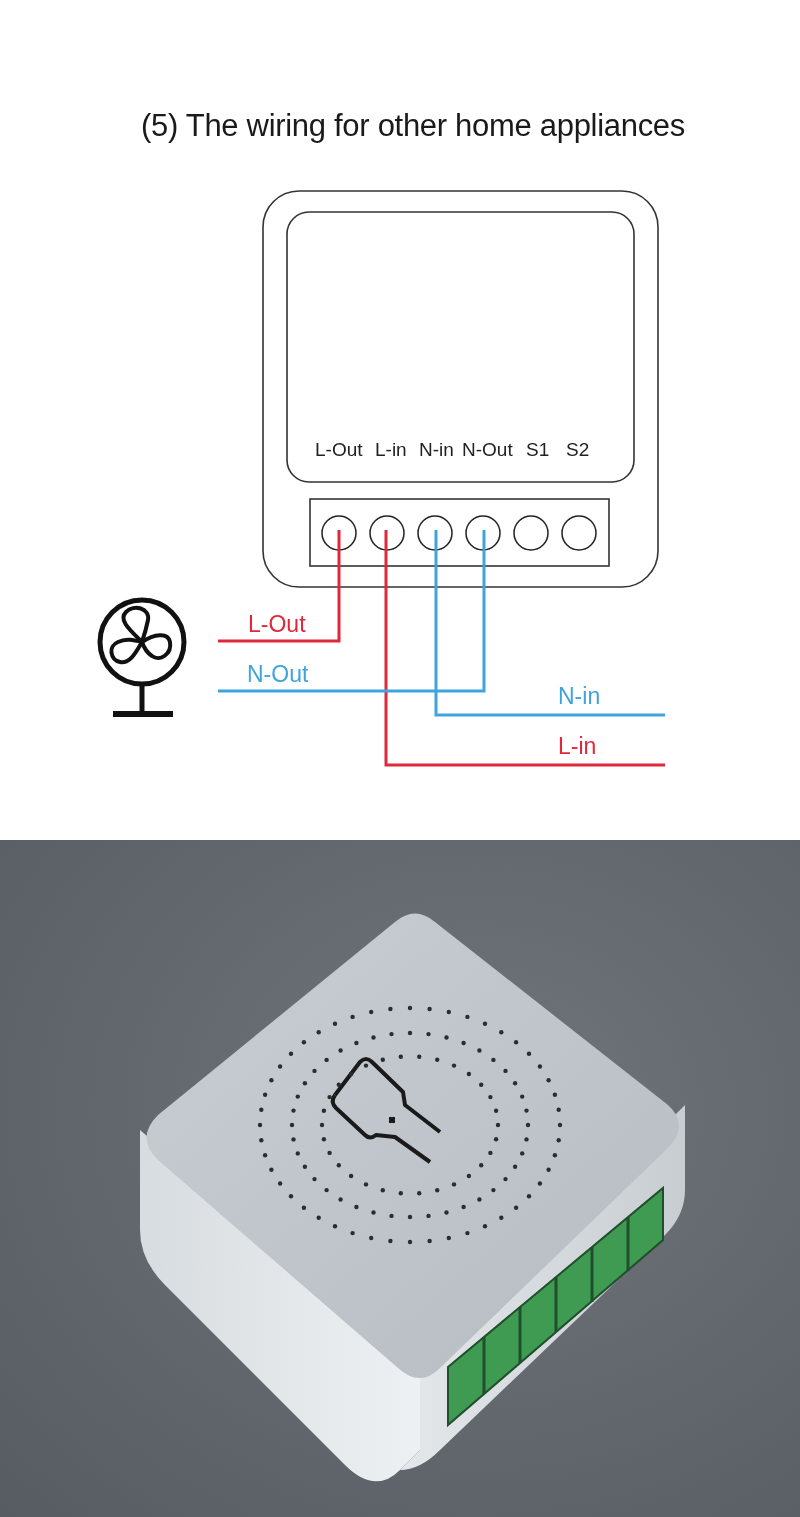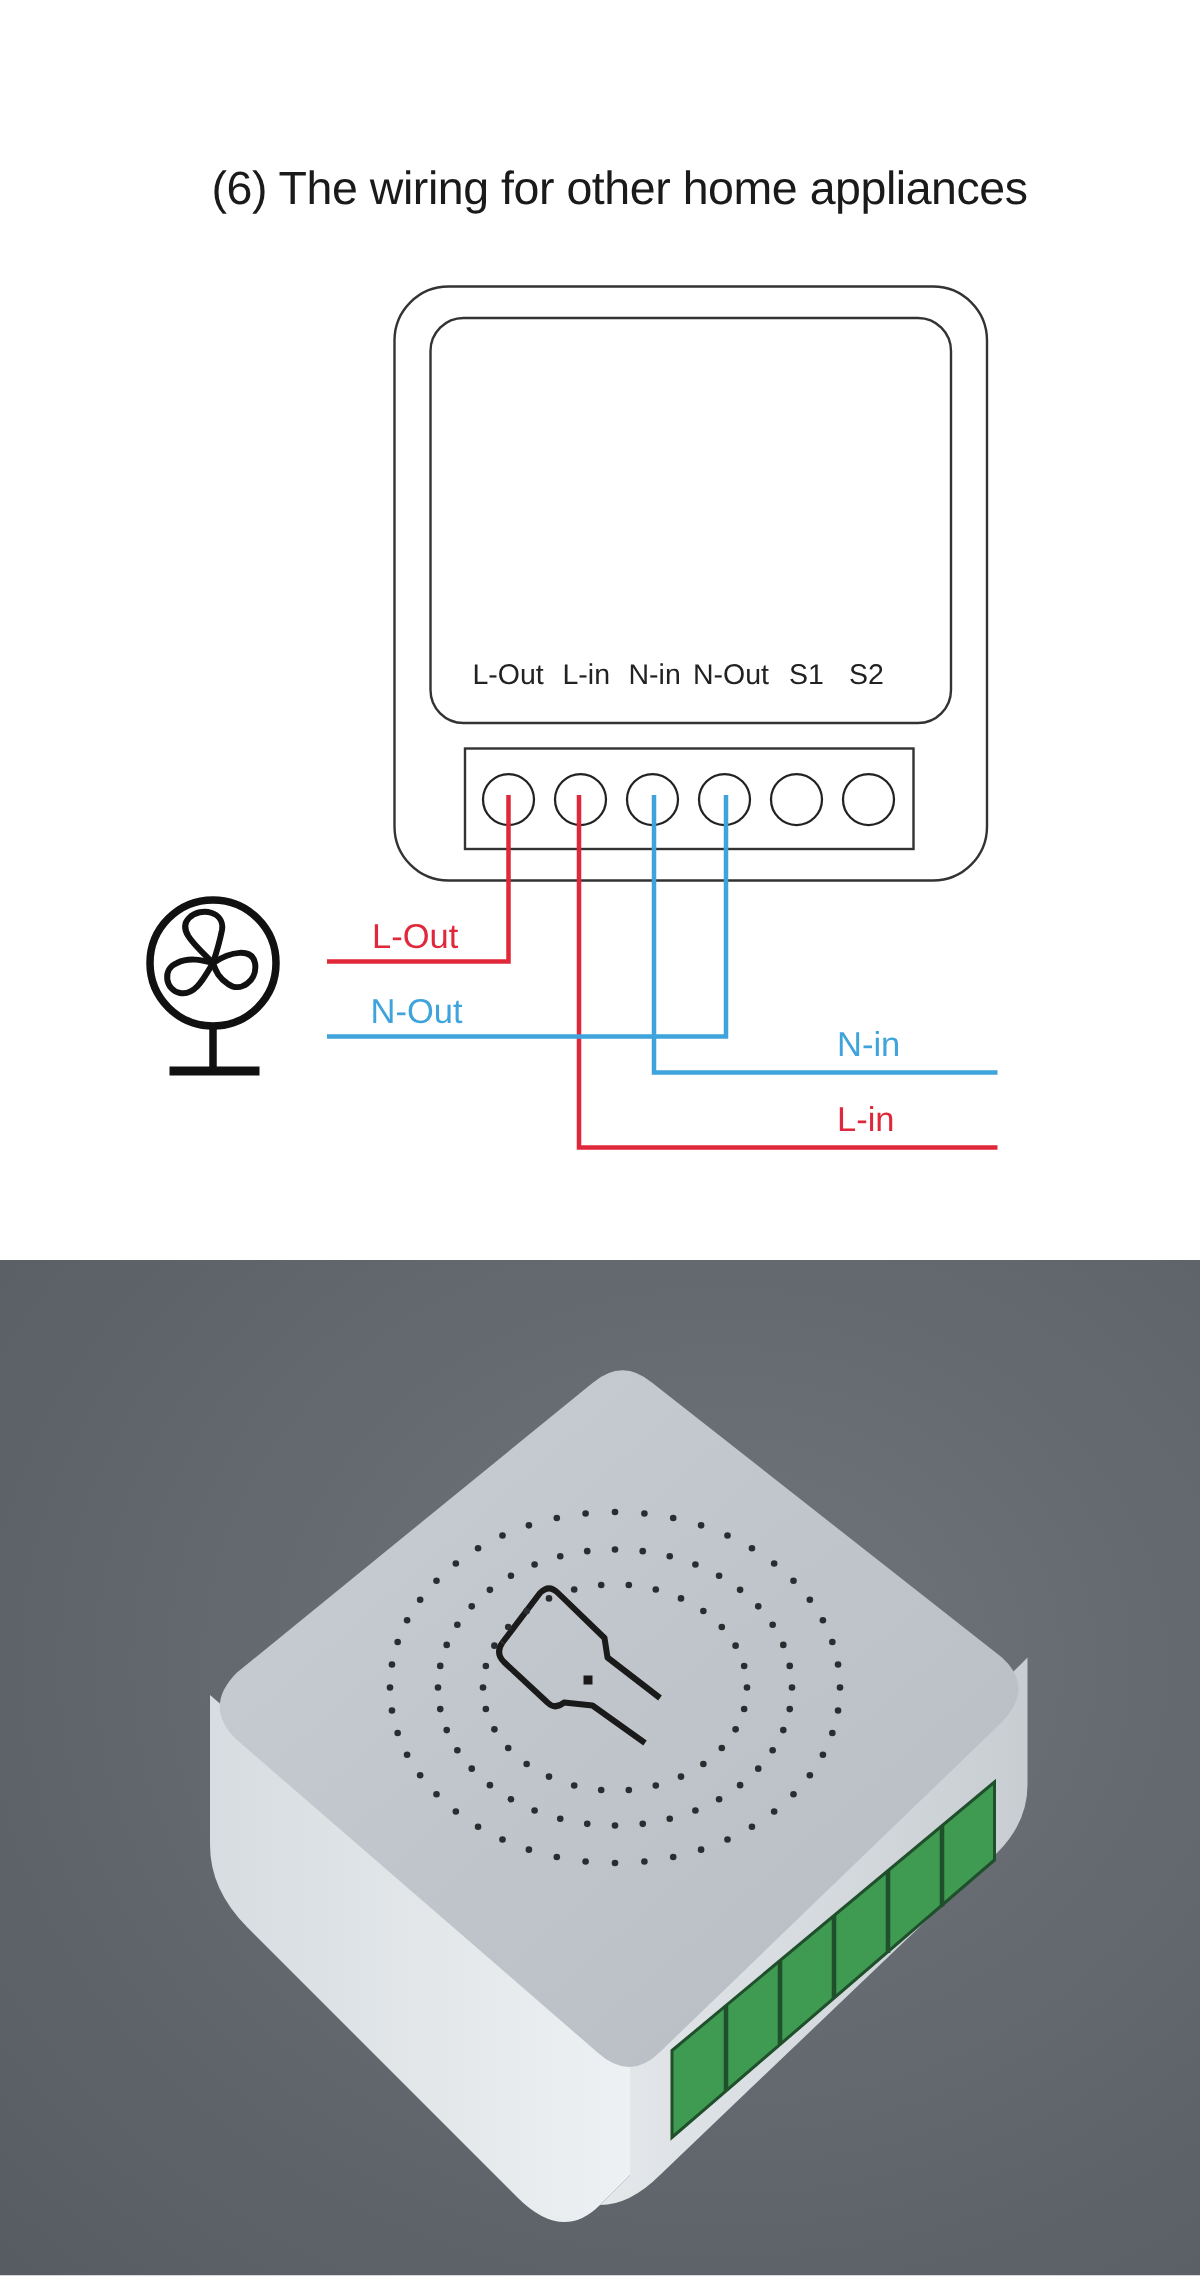--- a/index.html
+++ b/index.html
@@ -4,21 +4,21 @@
 <style>
   html, body { margin: 0; padding: 0; background: #ffffff; }
   body { width: 800px; height: 1517px; position: relative; overflow: hidden; font-family: "Liberation Sans", sans-serif; }
   .title { position: absolute; left: 141px; top: 108px; font-size: 31px; color: #1a1a1a; letter-spacing: -0.3px; white-space: nowrap; }
   .diagram { position: absolute; left: 0; top: 0; width: 800px; height: 840px; }
   .photo { position: absolute; left: 0; top: 840px; width: 800px; height: 677px; background: radial-gradient(ellipse at 60% 40%, #6f757b 0%, #61676d 55%, #565c62 100%); overflow: hidden; }
 </style>
 </head>
 <body>
 
-<div class="title">(6) The wiring for other home appliances</div>
+<div class="title">(5) The wiring for other home appliances</div>
 
 <svg class="diagram" viewBox="0 0 800 840" width="800" height="840">
 
   <rect x="263" y="191" width="395" height="396" rx="36" ry="36" fill="none" stroke="#333" stroke-width="1.6"></rect>
   <rect x="287" y="212" width="347" height="270" rx="22" ry="22" fill="none" stroke="#333" stroke-width="1.6"></rect>
 
   <g font-family="Liberation Sans, sans-serif" font-size="19" fill="#222">
     <text x="315" y="456">L-Out</text>
     <text x="375" y="456">L-in</text>
     <text x="419" y="456">N-in</text>

